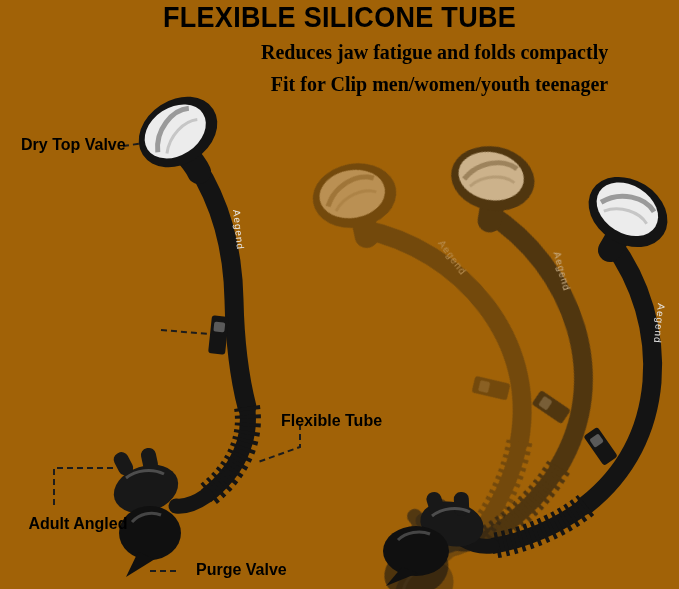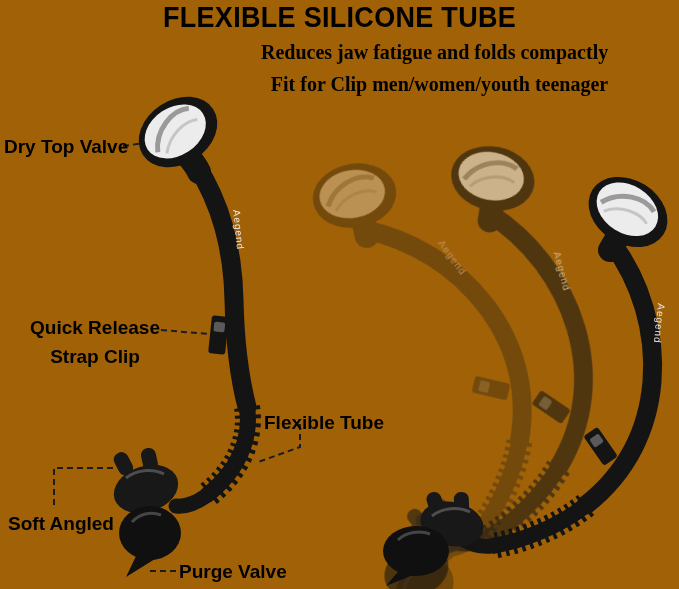--- a/index.html
+++ b/index.html
@@ -17,22 +17,22 @@
     font-family:"Liberation Sans", sans-serif;
   }
   .subtitle {
     position:absolute; left:261px; top:36px;
     font-family:"Liberation Serif", serif;
     font-weight:700; font-size:20px; line-height:32px;
     white-space:nowrap;
     text-align:right;
   }
   .callout {
-    position:absolute; font-weight:700; font-size:19px;
-    color:#000; white-space:nowrap;
+    position:absolute; font-weight:700; font-size:16px;
+    color:#000; white-space:nowrap;margin-left:17px;
   }
   .callout.center { text-align:center; white-space:normal; }
   #lbl-dry   { left:4px;  top:136px; }
   #lbl-qr    { left:28px; top:313px; width:134px; line-height:29px; }
   #lbl-flex  { left:264px; top:412px; }
   #lbl-mouth { left:0px;  top:509px; width:122px; line-height:29px; }
   #lbl-purge { left:179px; top:561px; }
 </style>
 </head>
 <body>
@@ -120,26 +120,22 @@
 
   <div class="title">FLEXIBLE SILICONE TUBE</div>
 
   <div class="subtitle">
     <div>Reduces jaw fatigue and folds compactly</div>
     <div>Fit for Clip men/women/youth teenager</div>
   </div>
 
   <div class="callout" id="lbl-dry">Dry Top Valve</div>
 
-  <div class="callout center" id="lbl-qr">
-    <div>Quick Release</div>
-    <div>Strap Clip</div>
-  </div>
 
   <div class="callout" id="lbl-flex">Flexible Tube</div>
 
   <div class="callout center" id="lbl-mouth">
-    <div>Soft Angled</div>
+    <div>Adult Angled</div>
   </div>
 
   <div class="callout" id="lbl-purge">Purge Valve</div>
 
 </div>
 
 </body></html>

